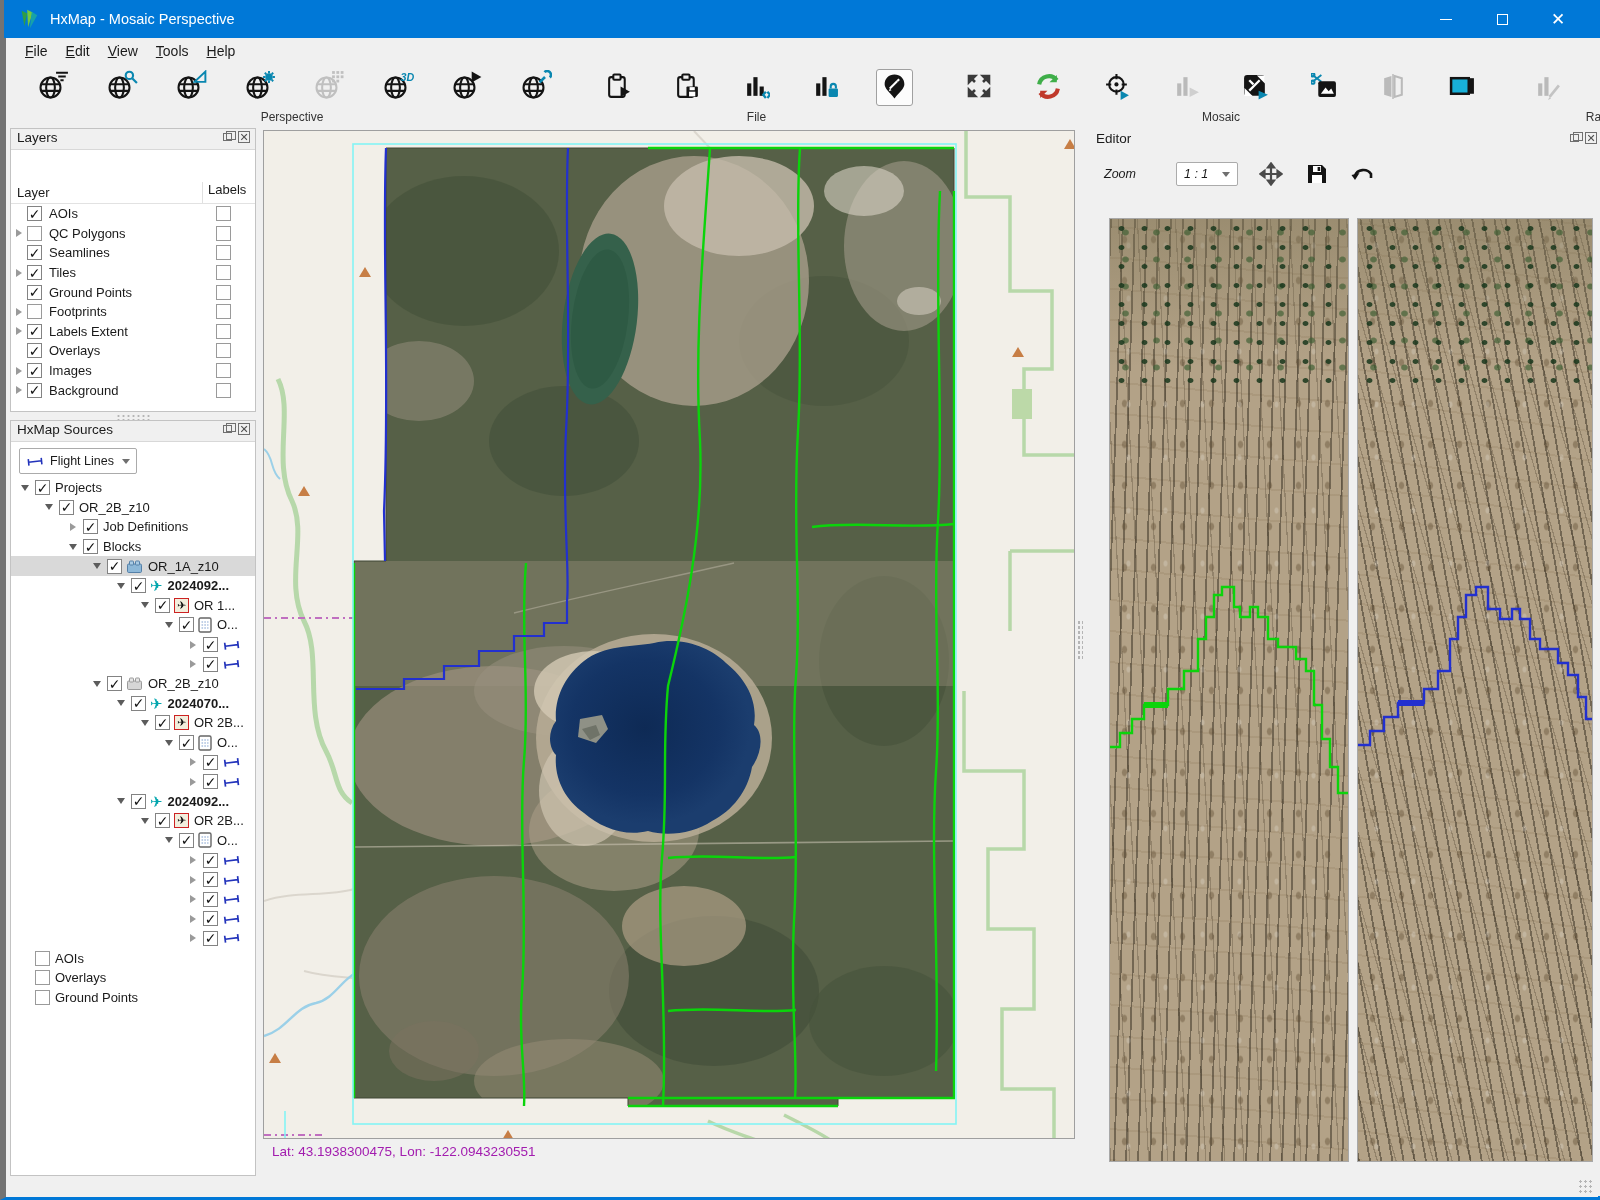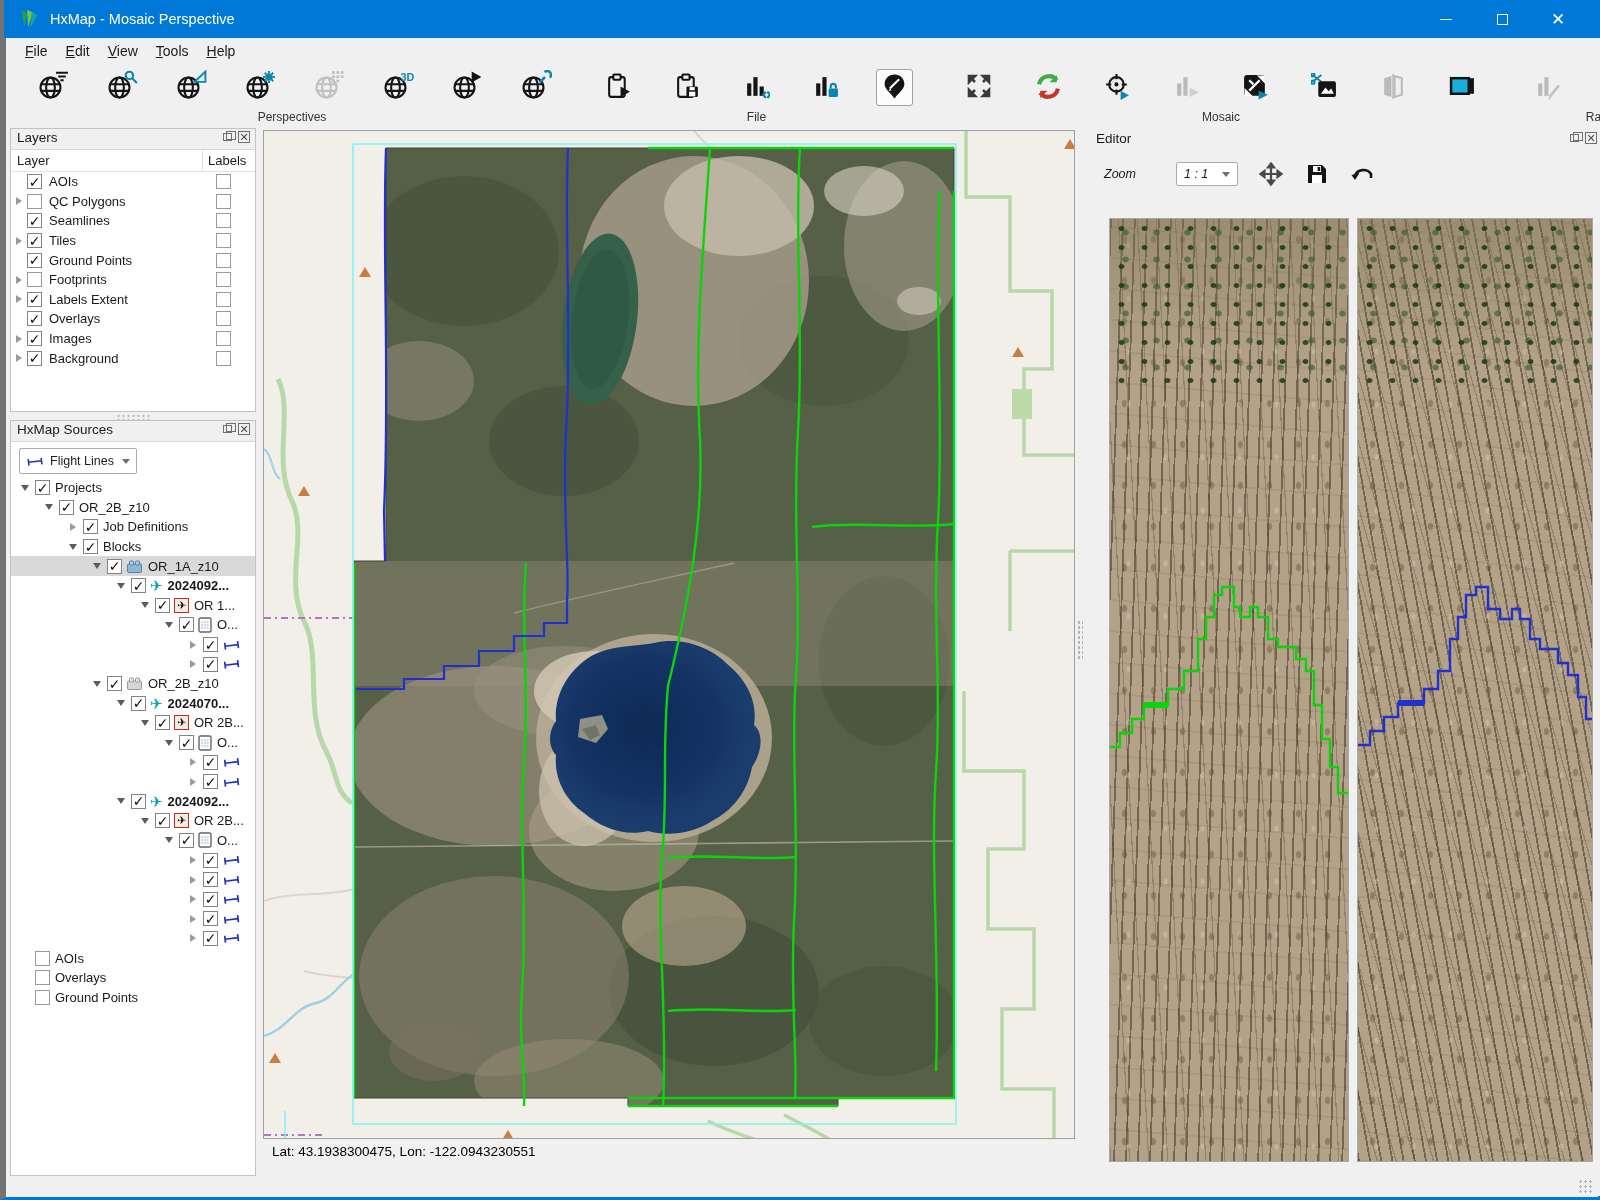--- a/index.html
+++ b/index.html
@@ -26,40 +26,40 @@
   .menu-item u { text-decoration:underline; }
 
   
   .toolbar { position:absolute; left:0; top:64px; width:1596px; height:63px; background:#f0f0f0; display:flex; }
   .tb-sep { width:8px; height:46px; margin:6px 2px 0 2px;
             background-image:radial-gradient(#bdbdbd 1px, transparent 1.3px);
             background-size:4px 5px; background-position:center; background-repeat:repeat-y; }
   .tb-group { display:flex; flex-direction:column; align-items:center; padding:0 6px; }
   .tb-icons { display:flex; align-items:center; height:46px; }
   .tb-btn { width:37px; height:37px; margin:0 16px; display:flex; align-items:center; justify-content:center;
-            position:relative; border:1px solid transparent; border-radius:3px; }
+            position:relative; border:1px solid transparent; border-radius:3px;font-style:italic; }
   .tb-btn.selected { border:1px solid #a0a0a0; background:#fcfcfc; }
   .tb-btn.disabled { opacity:.55; filter:grayscale(1); }
   .tb-label { font-size:12px; color:#333; margin-top:0px; }
   .ticon { position:relative; width:28px; height:28px; display:block; }
   .ticon svg { display:block; }
   .badge { position:absolute; right:-3px; top:-3px; width:13px; height:13px; }
 
   
   .sidebar { position:absolute; left:2px; top:127px; width:252px; height:1069px; background:#f0f0f0; }
   .dock-panel { position:absolute; left:2px; right:4px; border:1px solid #c3c3c3; background:#fff; }
   .dock-title { height:21px; background:#f0f0f0; display:flex; align-items:center; padding:0 4px 4px 6px;
                 font-size:13.5px; border-bottom:1px solid #d8d8d8; }
   .dock-title .spacer { flex:1; }
   .dock-btn { width:14px; height:13px; margin-left:3px; display:flex; align-items:center; justify-content:center; }
   .float-ic { width:9px; height:8px; border:1px solid #6f6f6f; position:relative; background:#f0f0f0; }
   .float-ic:before { content:""; position:absolute; left:2px; top:-3px; width:8px; height:7px; border:1px solid #6f6f6f; }
   .close-ic { font-size:11px; color:#4d4d4d; line-height:1; border:1px solid #6f6f6f; width:12px; height:12px;
               display:flex; align-items:center; justify-content:center; }
-  .layers-header { display:flex; height:22px; border-bottom:1px solid #e2e2e2; background:#fff; align-items:center; }
+  .layers-header { display:flex; height:22px; border-bottom:1px solid #e2e2e2; background:#fff; align-items:flex-start;margin-top:32px; }
   .layers-header .col1 { flex:1; padding-left:6px; border-right:1px solid #e0e0e0; height:100%; display:flex; align-items:center; }
   .layers-header .col2 { width:52px; padding-left:5px; }
   .lrow { display:flex; align-items:center; height:19.6px; position:relative; }
   .lrow .exp { width:16px; display:flex; justify-content:center; }
   .cb { width:15px; height:15px; border:1px solid #838383; background:#fff; display:flex; align-items:center;
         justify-content:center; font-size:14px; font-weight:bold; color:#111; line-height:1; flex:none; }
   .cb.empty { color:transparent; border-color:#9a9a9a; }
   .lrow .lbl { margin-left:7px; flex:1; white-space:nowrap; overflow:hidden; }
   .lrow .labels-cb { position:absolute; right:24px; }
   .tri-open { width:0; height:0; border-left:4.5px solid transparent; border-right:4.5px solid transparent;
@@ -81,21 +81,21 @@
   .trow .exp { width:16px; display:flex; justify-content:center; flex:none; }
   .trow .ticon-s { margin-left:4px; flex:none; display:flex; align-items:center; }
   .trow .tlabel { margin-left:5px; }
   .plane-glyph { color:#00a5ad; font-size:15px; line-height:1; }
   .plane-box { width:15px; height:15px; border:1.5px solid #cc2222; background:#f2eedd; display:flex;
                align-items:center; justify-content:center; color:#111; font-size:11px; line-height:1; }
 
   
   .map-wrap { position:absolute; left:257px; top:130px; width:812px; height:1009px; border:1px solid #9f9f9f;
               background:#f2efe8; overflow:hidden; }
-  .map-status { position:absolute; left:266px; top:1144px; font-size:13.5px; color:#000000; }
+  .map-status { position:absolute; left:266px; top:1144px; font-size:13.5px; color:#a21caf; }
   .v-splitter { position:absolute; left:1071px; top:620px; width:6px; height:40px;
                 background-image:radial-gradient(#b5b5b5 1px, transparent 1.3px); background-size:4px 5px; }
 
   
   .editor { position:absolute; left:1078px; top:127px; width:518px; height:1069px; background:#f0f0f0; }
   .editor .dock-title { background:#f0f0f0; border-bottom:none; height:22px; margin-top:2px; }
   .ed-toolbar { position:absolute; left:10px; top:32px; height:30px; display:flex; align-items:center;font-style:italic; }
   .ed-zoom-label { font-size:12.5px; margin:0 8px 0 10px; }
   .ed-combo { width:62px; height:24px; border:1px solid #ababab; border-radius:2px; background:#fff;
               display:flex; align-items:center; padding:0 7px;margin-left:32px; }
@@ -307,21 +307,21 @@
                 <svg viewBox="0 0 13 13" width="14" height="14">
                   <g stroke="#0a87b0" stroke-width="2.4" fill="none">
                     <path d="M1.5,11.5 L6.5,6.5"></path>
                     <path d="M6,2 A3.4,3.4 0 1 1 11,7"></path>
                   </g>
                 </svg>
               </span>
             </span>
           </div>
         </div>
-        <div class="tb-label">Perspectives</div>
+        <div class="tb-label">Perspective</div>
       </div>
       <div class="tb-sep"></div>
       <div class="tb-group">
         <div class="tb-icons">
           <div class="tb-btn">
             <span class="ticon">
               <svg viewBox="0 0 26 26" width="27" height="27">
                 <g fill="none" stroke="#141414" stroke-width="2">
                   <rect x="4" y="4" width="15" height="19" rx="2"></rect>
                   <rect x="8" y="1.5" width="7" height="5" rx="1" fill="#f0f0f0"></rect>

